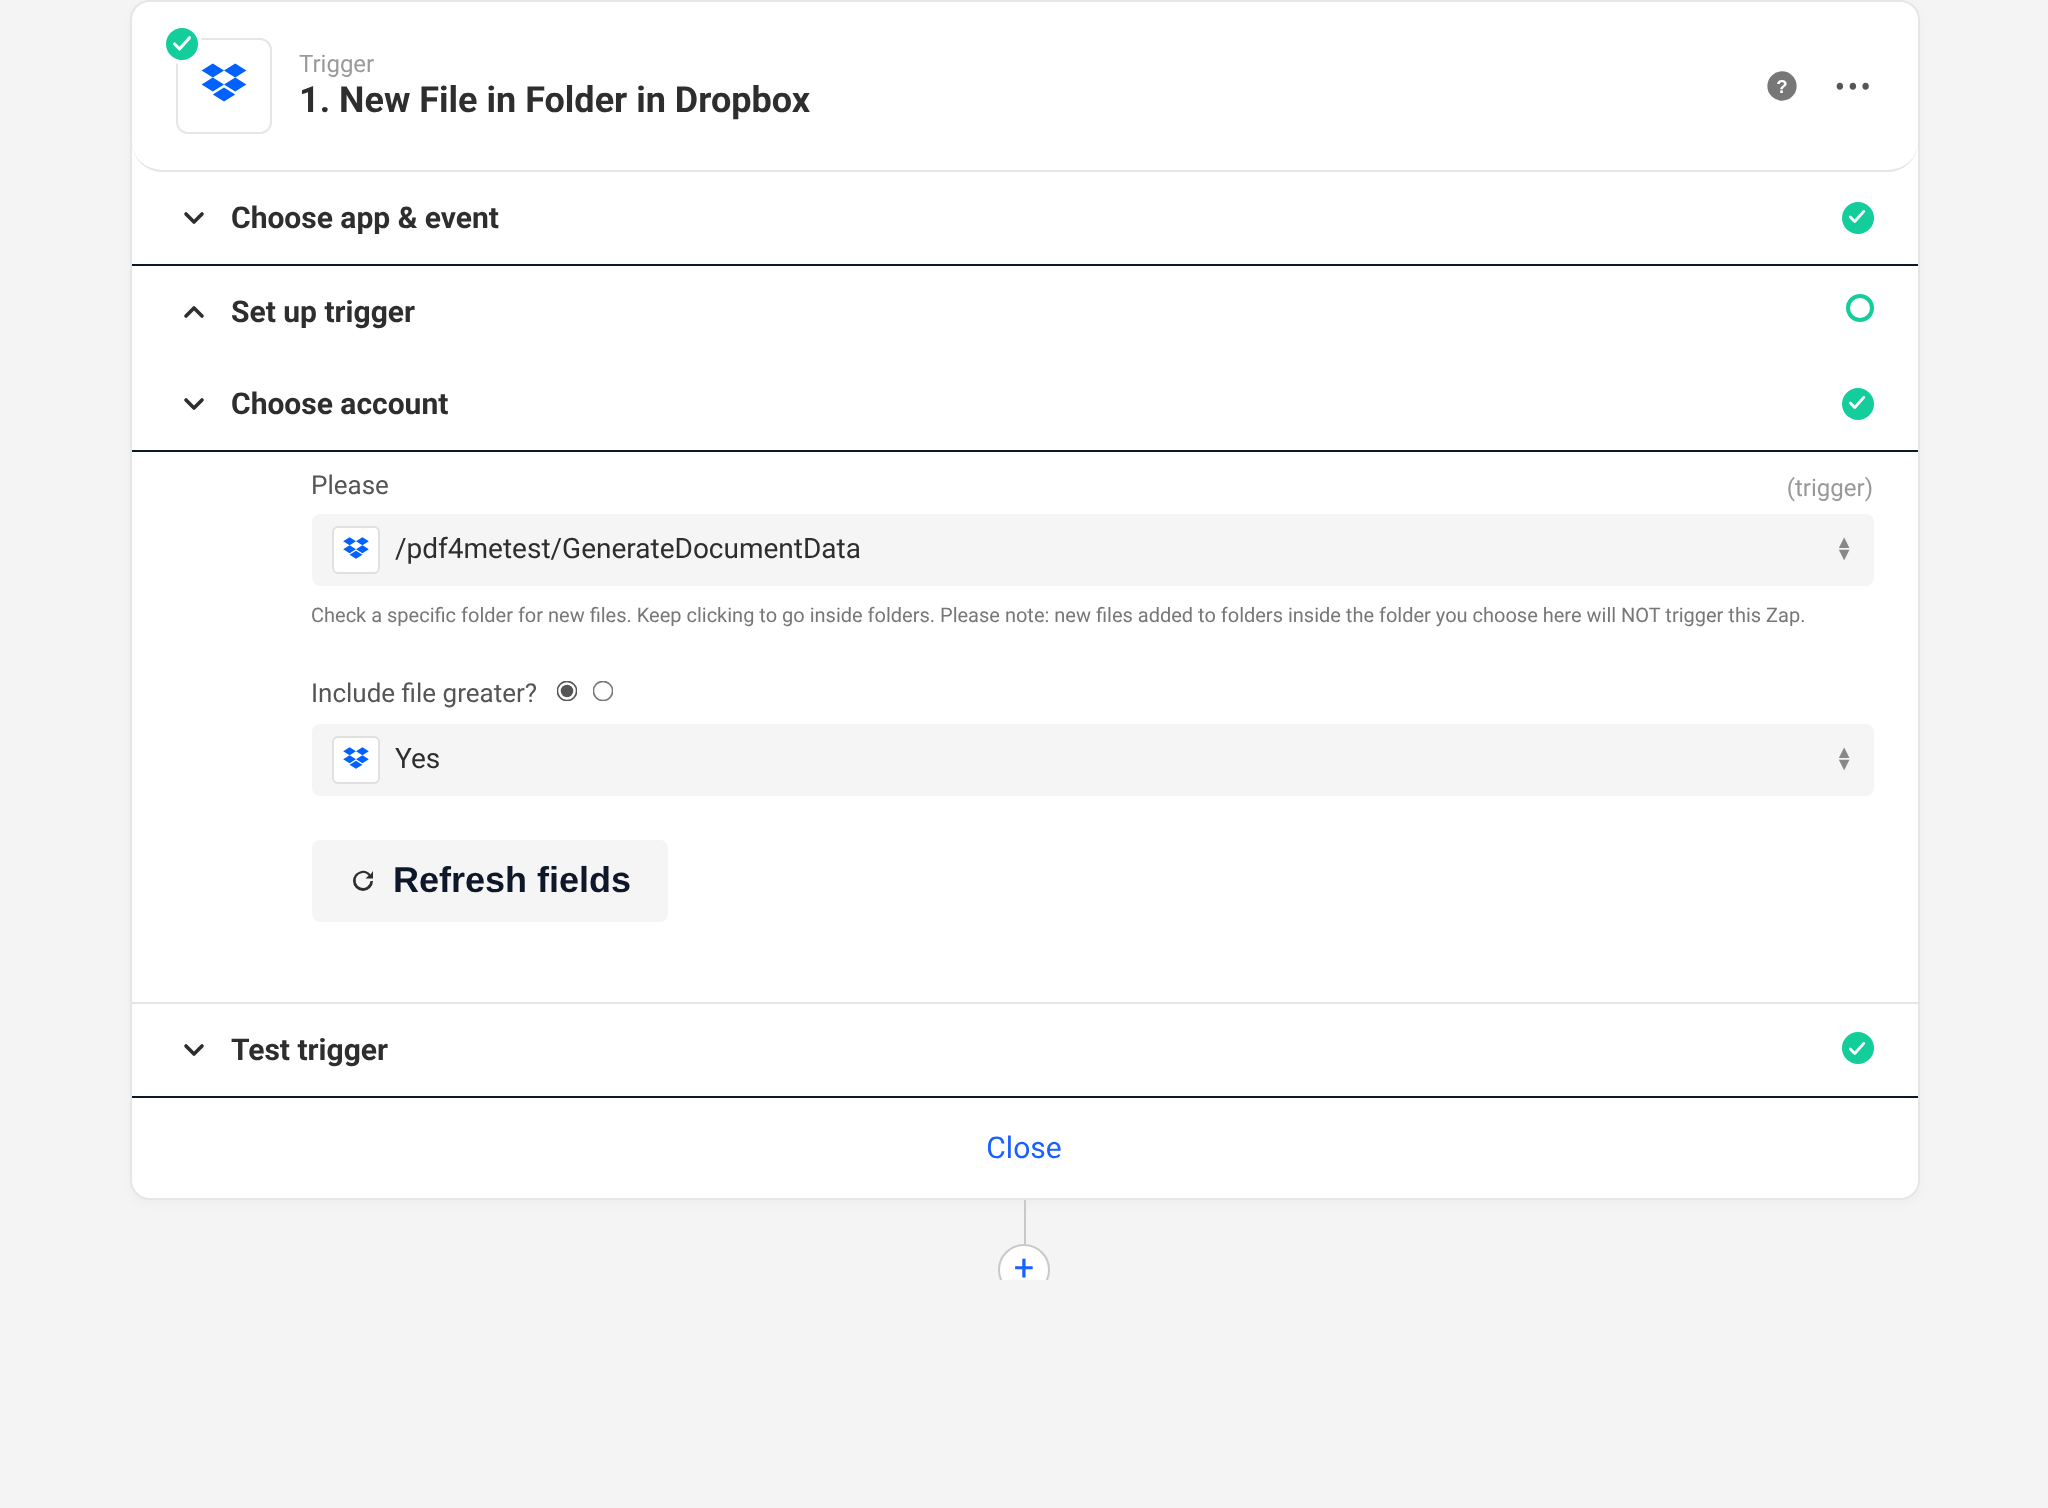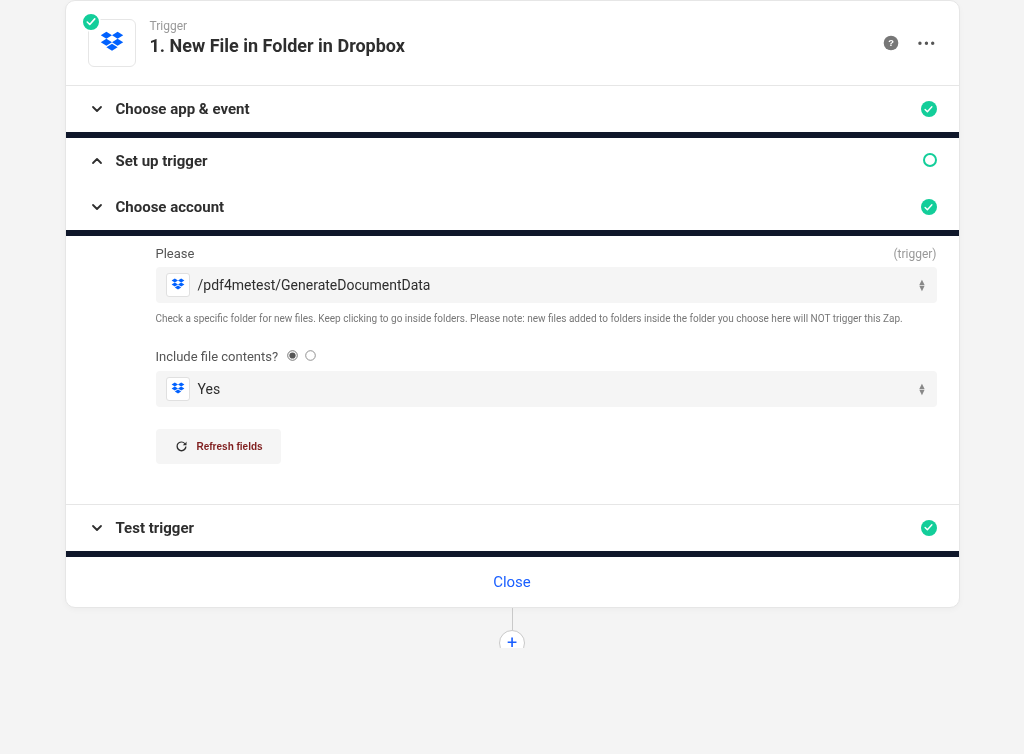--- a/index.html
+++ b/index.html
@@ -16,23 +16,25 @@
     background: #fff;
     border: 1px solid #e6e6e6;
     border-radius: 10px;
     box-shadow: 0 2px 6px rgba(0,0,0,0.03);
     overflow: visible;
     position: relative;
   }
   
   .header {
     display: flex;
+    align-items: center;
     padding: 18px 22px 18px 22px;
     border-bottom: 1px solid #e6e6e6;
     position: relative;
+    border-radius: 15px;
   }
   .app-icon-wrap {
     width: 48px;
     height: 48px;
     border: 1px solid #e6e6e6;
     border-radius: 6px;
     display: flex;
     align-items: center;
     justify-content: center;
     position: relative;
@@ -74,21 +76,21 @@
     cursor: pointer;
     display: flex;
     align-items: center;
   }
   .more-icon { letter-spacing: 1px; font-size: 16px; color: #555; }
   
   .section-row {
     display: flex;
     align-items: center;
     padding: 14px 22px;
-    border-bottom: 6px solid #0f172a;
+    border-bottom: 1px solid #0f172a;
     cursor: pointer;
   }
   .section-row .chev {
     width: 18px;
     margin-right: 10px;
     display: flex;
     justify-content: center;
   }
   .section-row .title {
     font-size: 15px;
@@ -160,23 +162,23 @@
     line-height: 1.55;
   }
   .refresh-btn {
     display: inline-flex;
     align-items: center;
     gap: 8px;
     background: #f5f5f5;
     border: none;
     border-radius: 4px;
     padding: 10px 18px;
-    font-size: 10px;
+    font-size: 18px;
     font-weight: 700;
-    color: #7f1d1d;
+    color: #0f172a;
     cursor: pointer;
   }
   .refresh-btn svg { width: 15px; height: 15px; }
   
   .footer {
     text-align: center;
     padding: 16px;
   }
   .close-link {
     color: #1a5fff;
@@ -321,21 +323,21 @@
             <span>▲</span>
             <span>▼</span>
           </span>
       </div>
       <div class="help-text">Check a specific folder for new files. Keep clicking to go inside folders. Please note: new files added to folders inside the folder you choose here will NOT trigger this Zap.</div>
     </div>
 
     
     <div class="field">
       <div class="field-label-row" style="justify-content:flex-start">
-        <span>Include file contents?</span>
+        <span>Include file greater?</span>
         <span class="radios">
           <input type="radio" checked="" style="">
           <input type="radio" style="">
         </span>
       </div>
       <div class="select-box">
         <span class="mini-icon">
           <svg viewBox="0 0 40 40">
               <g fill="#0061ff">
             <path d="M12 4 L20 9 L12 14 L4 9 Z"></path>

